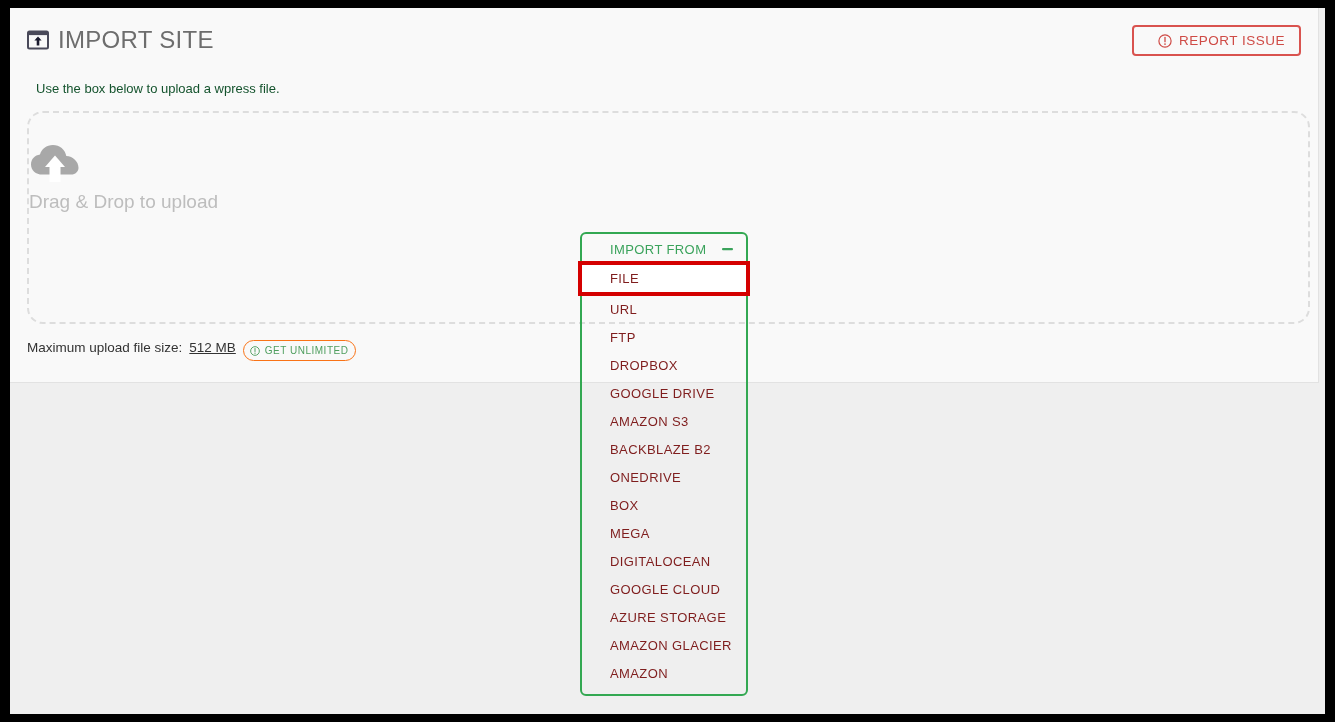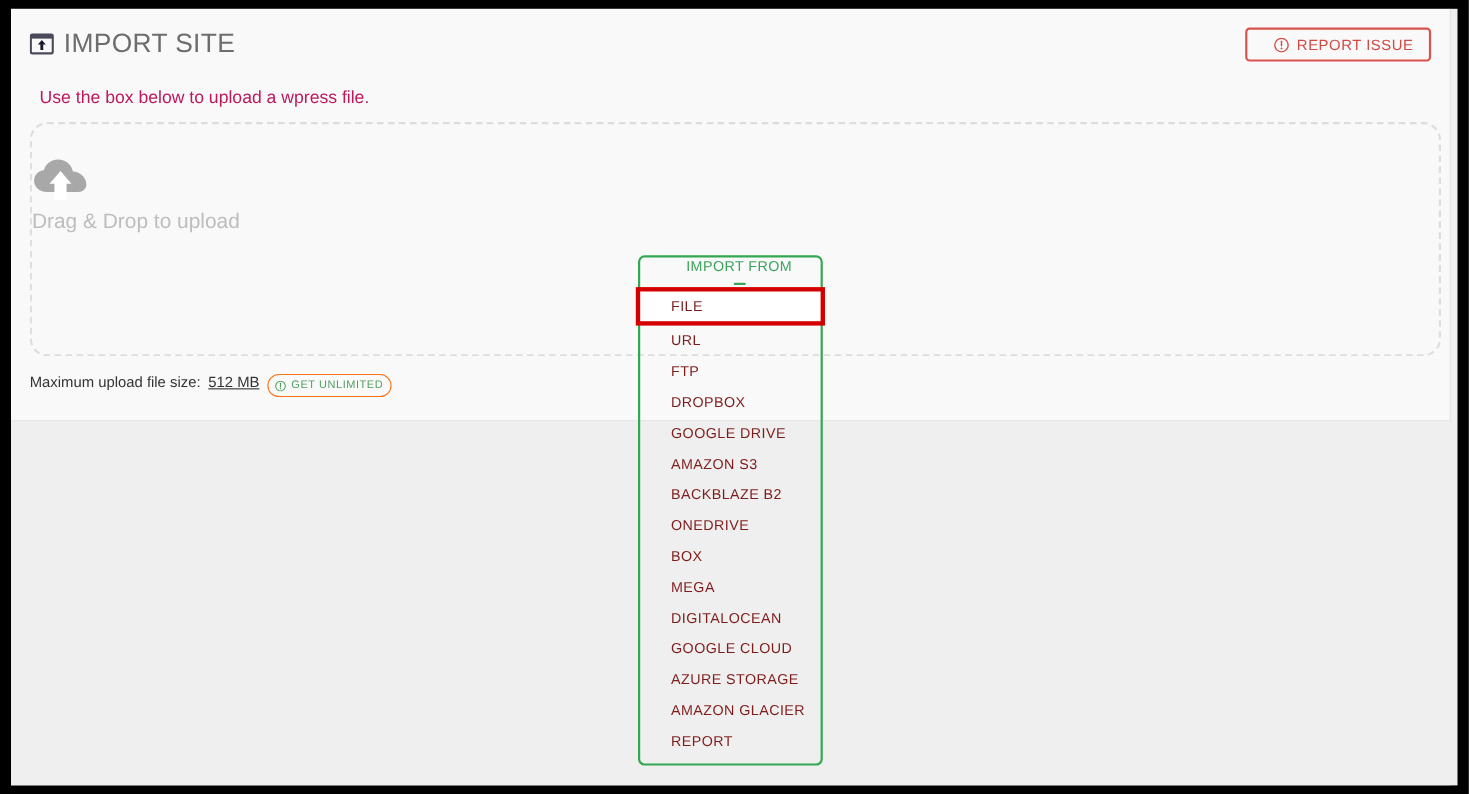--- a/index.html
+++ b/index.html
@@ -84,22 +84,22 @@
     letter-spacing: 0.5px;
     cursor: pointer;
     white-space: nowrap;
   }
   #report-issue-button .warn-icon { display: block; width: 14px; height: 14px; flex: none; }
 
   #card-subtitle {
     position: absolute;
     left: 26px;
     top: 73px;
-    font-size: 16px;
-    color: #be185d;
+    font-size: 13px;
+    color: #14532d;
   }
 
   
   #dropzone {
     position: absolute;
     left: 17px;
     top: 103px;
     width: 1283px;
     height: 213px;
     border: 2px dashed #dddddd;
@@ -167,21 +167,20 @@
   #import-from-header {
     height: 30px;
     display: flex;
     align-items: center;
     padding: 0 12px 0 28px;
     justify-content: space-between;
     color: #3ba35c;
     font-size: 13px;
     letter-spacing: 0.4px;
     cursor: pointer;
-    flex-direction: column;
   }
   #minus-icon { display: block; width: 13px; height: 12px; flex: none; }
 
   .menu-item {
     height: 28px;
     display: flex;
     align-items: center;
     padding-left: 28px;
     color: #7f1d1d;
     font-size: 13px;
@@ -317,19 +316,19 @@
       <div class="menu-item">
         <span>GOOGLE CLOUD</span>
       </div>
       <div class="menu-item">
         <span>AZURE STORAGE</span>
       </div>
       <div class="menu-item">
         <span>AMAZON GLACIER</span>
       </div>
       <div class="menu-item">
-        <span>REPORT</span>
+        <span>AMAZON</span>
       </div>
 
     </div>
 
   </div>
 </div>
 
 </body></html>

